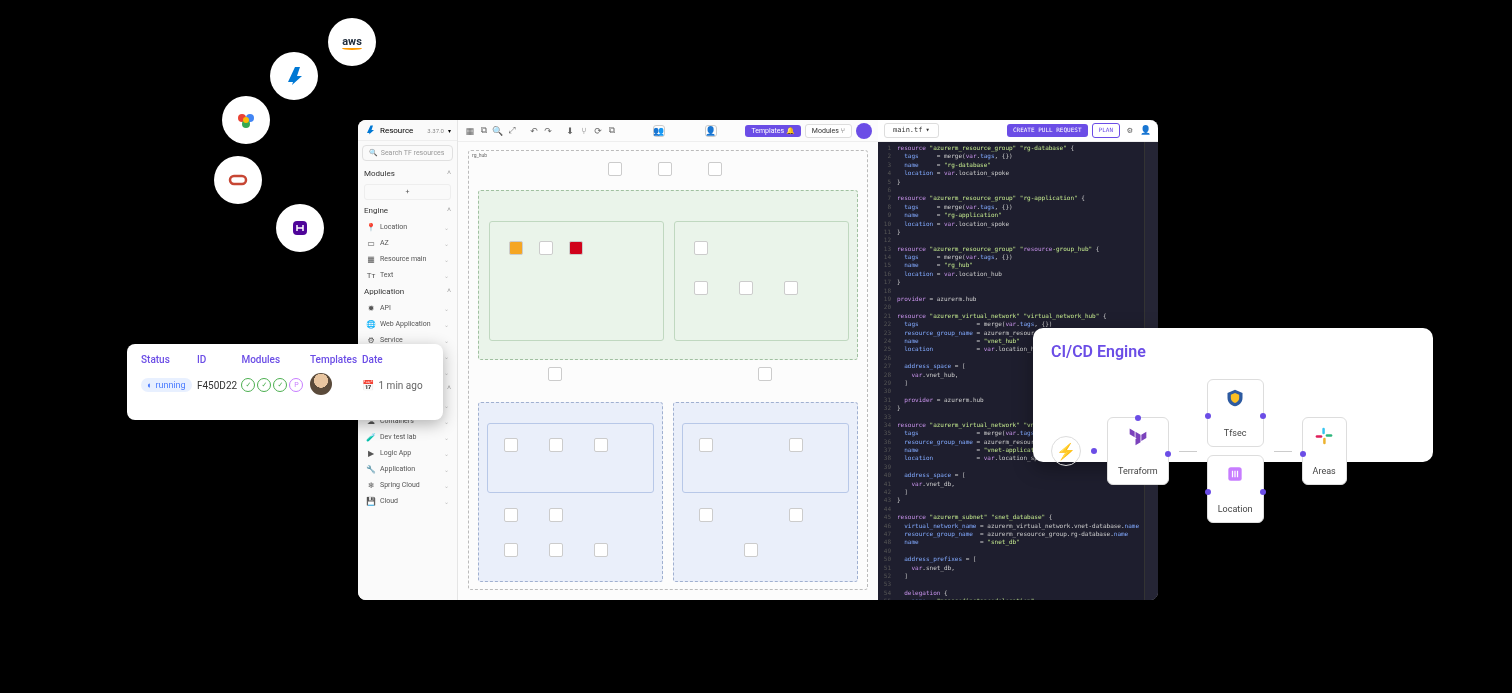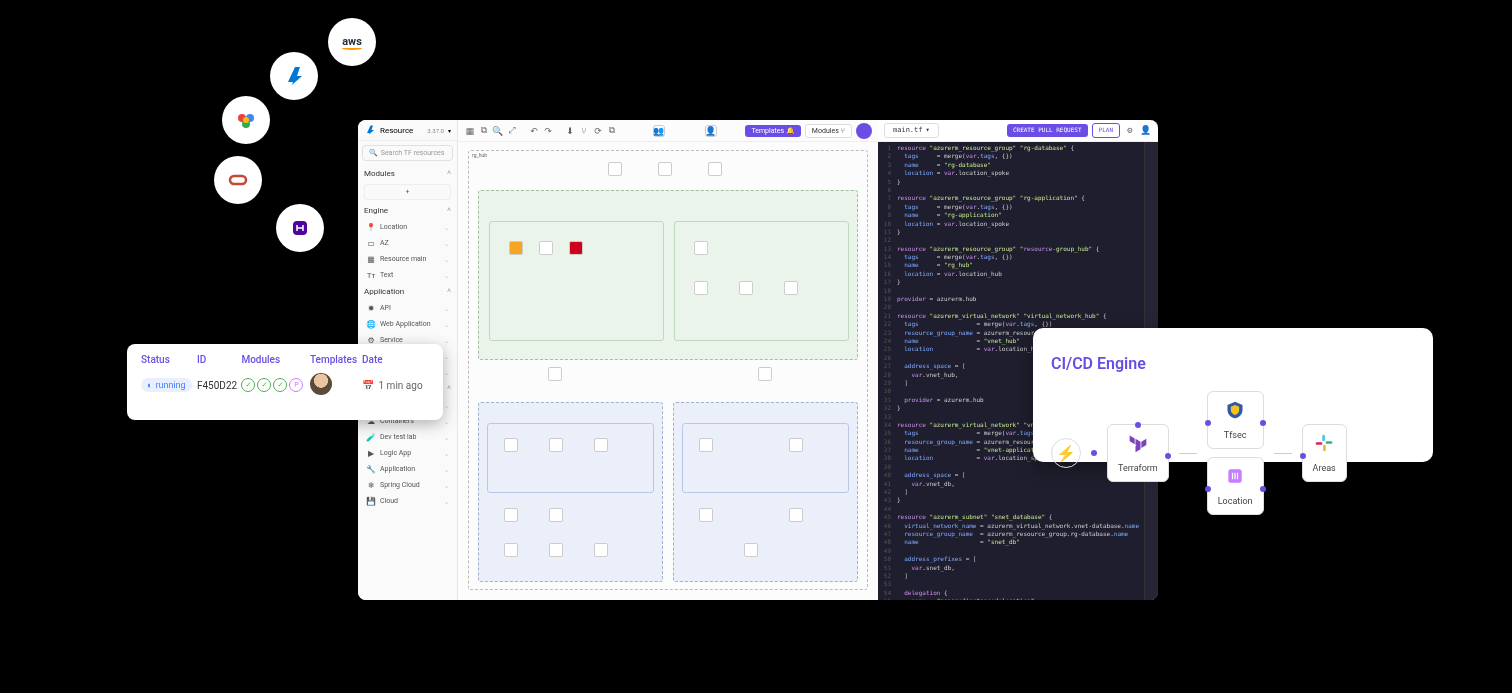--- a/index.html
+++ b/index.html
@@ -64,24 +64,24 @@
 .status-card td{font-size:10px;color:#333;vertical-align:middle;}
 .badge-running{display:inline-flex;align-items:center;gap:3px;padding:2px 6px;border-radius:10px;background:#e8f0ff;color:#4a7bff;font-size:9px;}
 .pipe-dots{display:inline-flex;gap:2px;}
 .pipe-dots span{width:14px;height:14px;border-radius:50%;border:1.5px solid;display:flex;align-items:center;justify-content:center;font-size:7px;}
 .pd-g{border-color:#4caf50;color:#4caf50;}
 .pd-p{border-color:#c77dff;color:#c77dff;}
 .avatar-sm{width:22px;height:22px;border-radius:50%;background:#ddd;display:inline-block;background:radial-gradient(circle at 50% 35%, #e8c5a0 38%, #5a4a3a 40%);}
 .date-cell{display:flex;align-items:center;gap:4px;color:#666;}
 
 
-.cicd{position:absolute;left:1033px;top:328px;width:400px;height:134px;background:#fff;border-radius:10px;box-shadow:0 6px 20px rgba(0,0,0,0.35);padding:26px 18px;}
+.cicd{position:absolute;left:1033px;top:328px;width:400px;height:134px;background:#fff;border-radius:10px;box-shadow:0 6px 20px rgba(0,0,0,0.35);padding:14px 18px;}
 .cicd h3{color:#6b4de6;font-size:16px;font-weight:600;margin-bottom:18px;}
 .flow{display:flex;align-items:center;gap:10px;}
-.fnode{border:1px solid #ddd;border-radius:6px;padding:8px 10px;display:flex;flex-direction:column;align-items:center;gap:10px;font-size:9px;color:#444;position:relative;background:#fff;}
+.fnode{border:1px solid #ddd;border-radius:6px;padding:8px 10px;display:flex;flex-direction:column;align-items:center;gap:20px;font-size:9px;color:#444;position:relative;background:#fff;}
 .fnode .fico{width:20px;height:20px;}
 .dot{width:6px;height:6px;border-radius:50%;background:#6b4de6;}
 .fcol{display:flex;flex-direction:column;gap:8px;}
 .connector{width:18px;height:1px;background:#ccc;}
 .trigger{width:30px;height:30px;border:1px solid #ddd;border-radius:50%;display:flex;align-items:center;justify-content:center;color:#6b4de6;}
 </style>
 </head>
 <body>
 
 <div class="bubble" style="left:328px;top:18px;">

